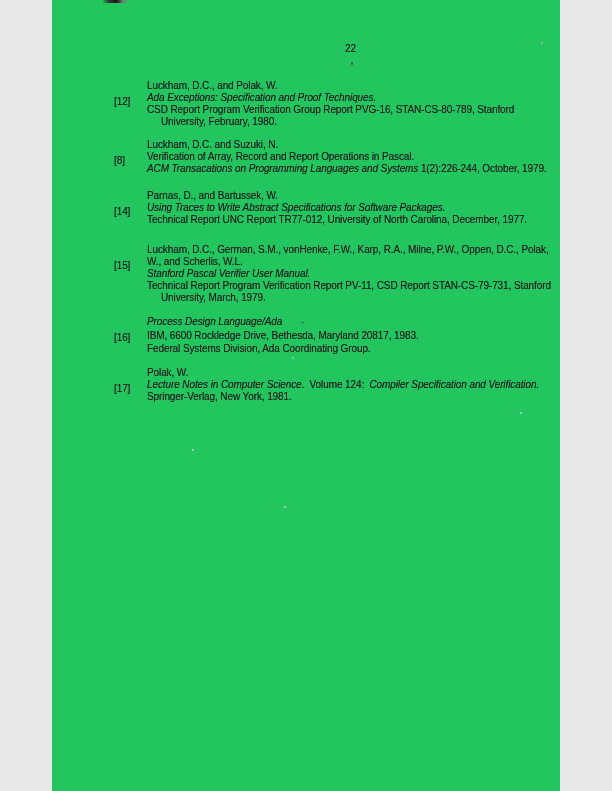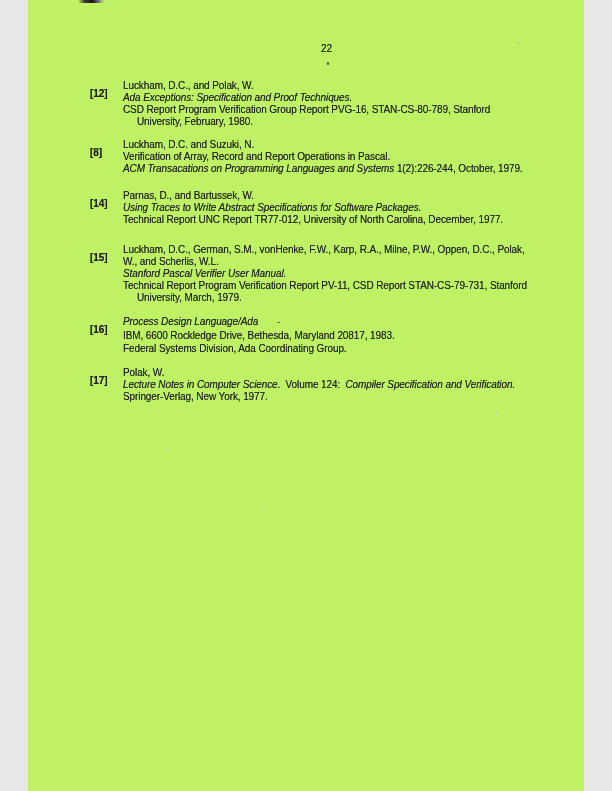--- a/index.html
+++ b/index.html
@@ -1,39 +1,39 @@
 <!DOCTYPE html>
 <html><head>
 <meta charset="utf-8">
 <style>
   html, body { margin: 0; padding: 0; background: #e8e8e8; }
   .page {
     position: relative;
-    width: 556px;
+    width: 508px;
     height: 791px;
     margin: 0 auto;
-    background: #bef264;
+    background: #22c55e;
     overflow: hidden;
     font-family: "Liberation Sans", sans-serif;
     color: #222;
   }
   .txt {
     font-size: 10px;
     letter-spacing: -0.1px;
     text-shadow: 0 0 0.6px rgba(40,40,40,0.65);
     white-space: pre;
   }
   .pagenum {
     position: absolute;
     left: 293px;
     top: 43px;
     line-height: 12px;
   }
   .ref { position: absolute; left: 0; width: 612px; }
-  .rlabel { position: absolute; left: 62px; top: 8px; line-height: 12px; font-weight: bold; }
+  .rlabel { position: absolute; left: 62px; top: 16px; line-height: 12px; }
   .rlines { position: absolute; left: 95px; top: 0; }
   .line { height: 12px; line-height: 12px; }
   .lh13 .rlabel { line-height: 13.5px; }
   .lh13 .line { height: 13.5px; line-height: 13.5px; }
   .it { font-style: italic; }
   .ro { font-style: normal; }
   .hang { padding-left: 14px; }
   
   .smudge-top {
     position: absolute; left: 50px; top: 0; width: 26px; height: 3px;
@@ -121,17 +121,17 @@
       <div class="line txt"><span class="ro">Federal Systems Division, Ada Coordinating Group.</span></div>
     </div>
   </div>
   <div class="stray-dash">-</div>
 
   <div class="ref" style="top:367px">
     <div class="rlabel txt">[17]</div>
     <div class="rlines">
       <div class="line txt"><span class="ro">Polak, W.</span></div>
       <div class="line txt"><span class="it">Lecture Notes in Computer Science</span><span class="ro">.  Volume 124:  </span><span class="it">Compiler Specification and Verification.</span></div>
-      <div class="line txt"><span class="ro">Springer-Verlag, New York, 1977.</span></div>
+      <div class="line txt"><span class="ro">Springer-Verlag, New York, 1981.</span></div>
     </div>
   </div>
 
 </div>
 
 </body></html>

